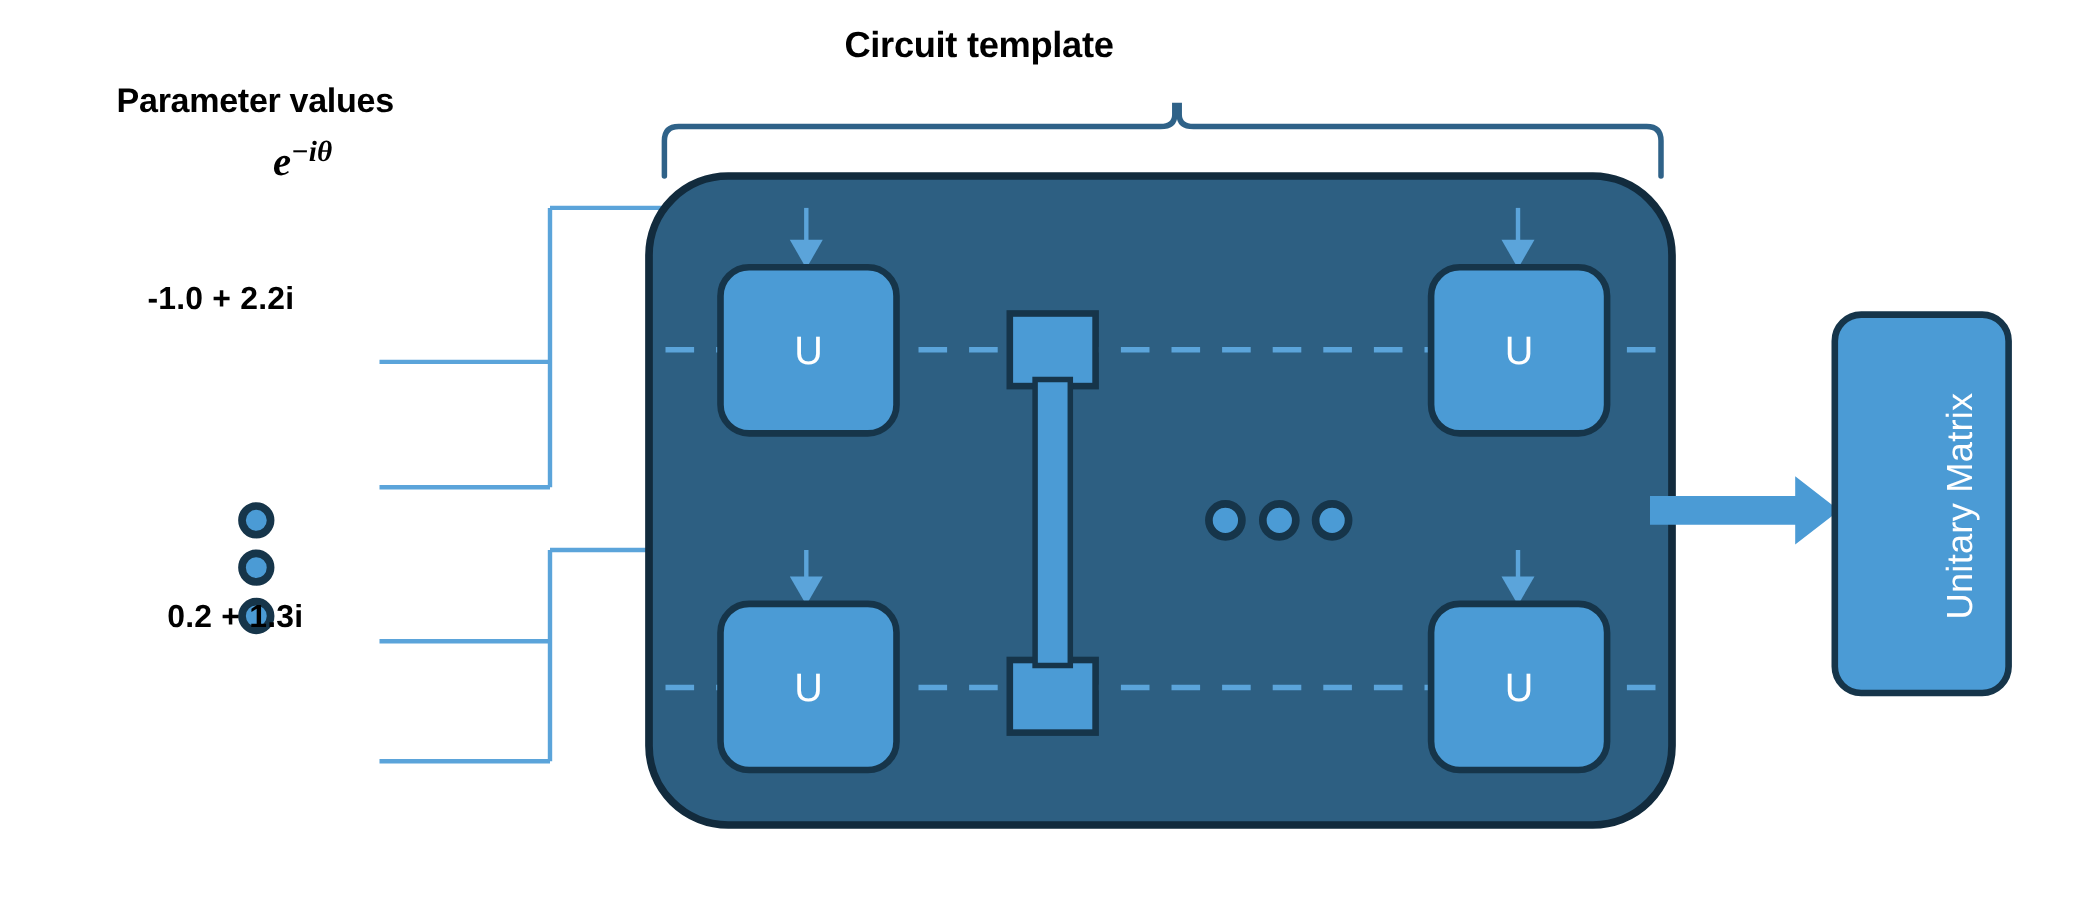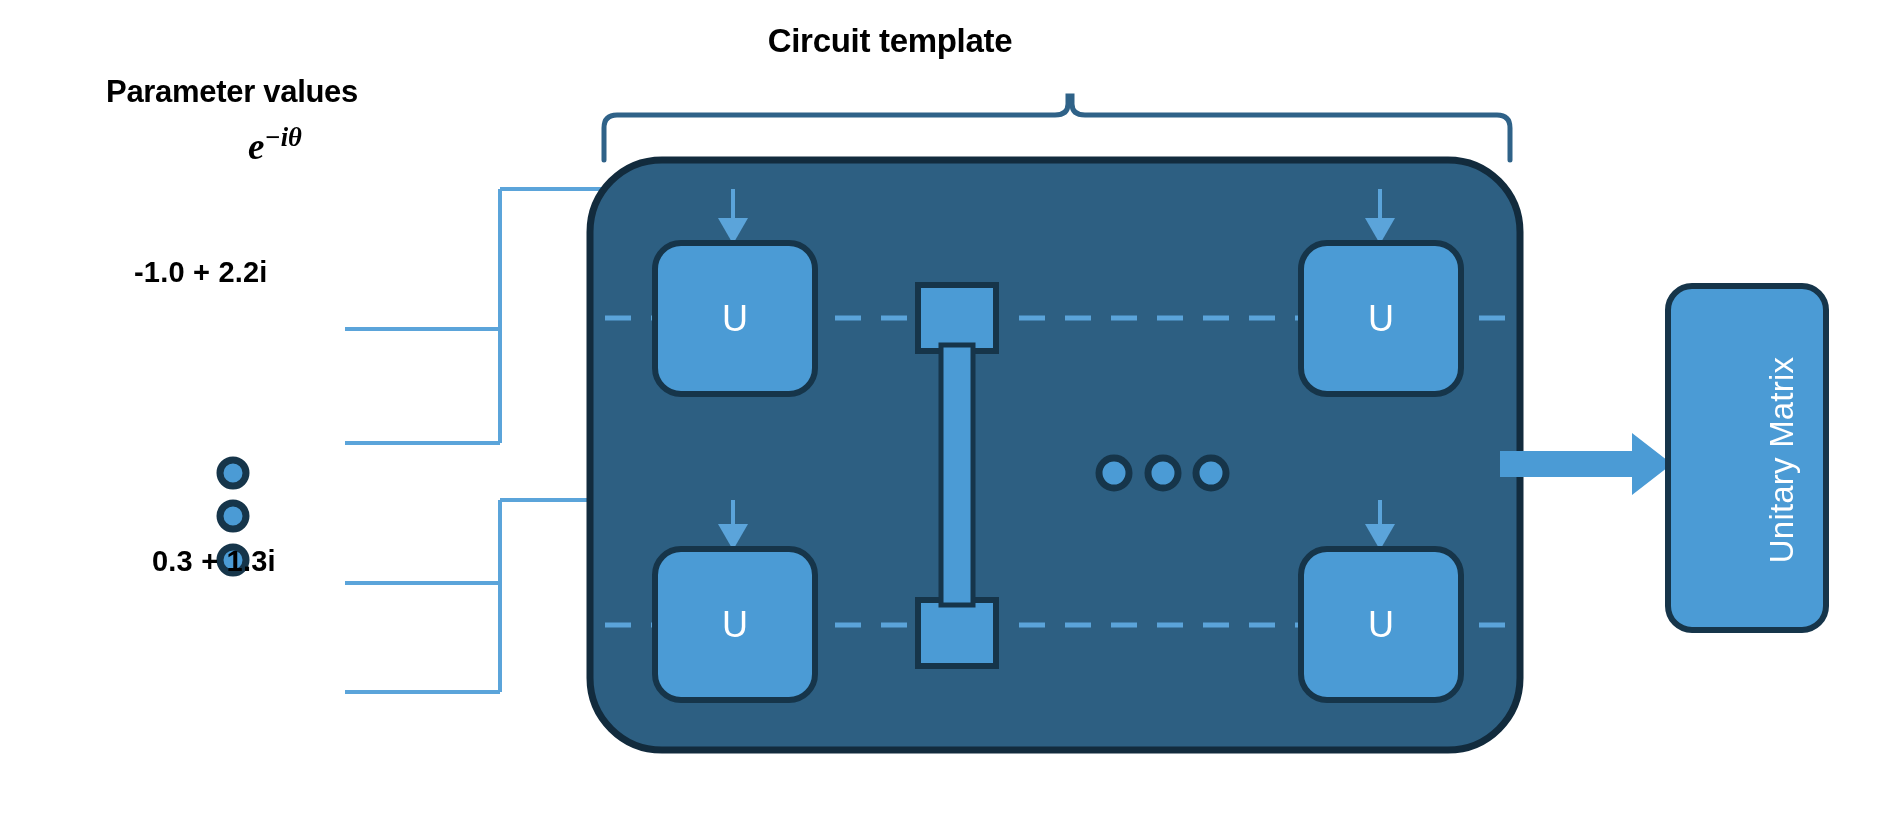--- a/index.html
+++ b/index.html
@@ -195,21 +195,21 @@
   </svg>
 
   <div class="txt" id="title-circuit-template">Circuit template</div>
 
   <div class="txt" id="label-parameter-values">Parameter values</div>
 
   <div class="txt" id="label-exp-formula"><span>e</span><span class="sup">−iθ</span></div>
 
   <div class="txt param-value" id="param-value-0">-1.0 + 2.2i</div>
 
-  <div class="txt param-value" id="param-value-1">0.3 + 1.3i</div>
+  <div class="txt param-value" id="param-value-1">0.2 + 1.3i</div>
 
   <div id="unitary-matrix-label">Unitary Matrix</div>
 
   <div class="gate-letter" style="left:735px; top:319px;">U</div>
   <div class="gate-letter" style="left:1381px; top:319px;">U</div>
   <div class="gate-letter" style="left:735px; top:625px;">U</div>
   <div class="gate-letter" style="left:1381px; top:625px;">U</div>
 
 </div>
 

